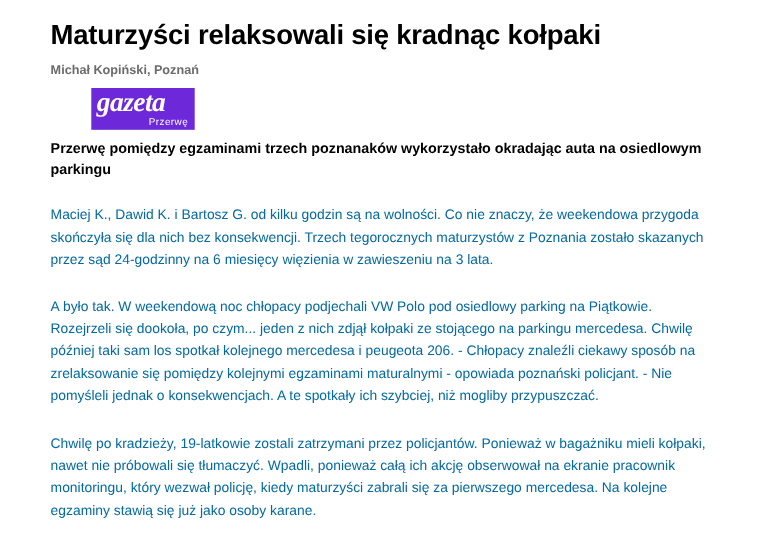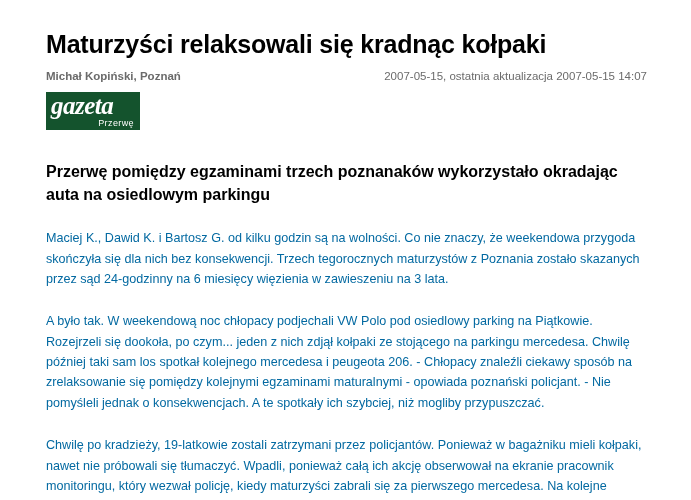--- a/index.html
+++ b/index.html
@@ -11,21 +11,21 @@
     width: 691px;
     height: 500px;
     overflow: hidden;
     font-family: "Liberation Sans", sans-serif;
     color: #000000;
   }
   .page {
     width: 691px;
     height: 500px;
     box-sizing: border-box;
-    padding: 24px 44px 0 46px;
+    padding: 12px 44px 0 46px;
     position: relative;
   }
   .headline {
     font-size: 25px;
     font-weight: bold;
     line-height: 1.15;
     letter-spacing: -0.2px;
     margin: 6px 0 0 0;
     color: #000;
   }
@@ -47,21 +47,22 @@
   }
   .logo-wrap {
     margin-top: 10px;
     margin-bottom: 2px;
   }
   .logo {
     position: relative;
     display: block;
     width: 94px;
     height: 38px;
-    background: #14532d;
+    background: #6d28d9;
+    margin-left: 37px;
   }
   .logo .logo-main {
     position: absolute;
     left: 5px;
     top: 1px;
     font-family: "Liberation Serif", serif;
     font-style: italic;
     font-weight: bold;
     font-size: 25px;
     color: #ffffff;
@@ -71,43 +72,42 @@
   .logo .logo-sub {
     position: absolute;
     right: 6px;
     bottom: 2px;
     font-family: "Liberation Sans", sans-serif;
     font-size: 9px;
     color: #ffffff;
     letter-spacing: 0.4px;
   }
   .lead {
-    font-size: 16px;
+    font-size: 13px;
     font-weight: bold;
     line-height: 1.45;
-    margin-top: 30px;
+    margin-top: 8px;
     color: #000;
   }
   .body-p {
     font-size: 12.6px;
     line-height: 1.62;
     margin-top: 22px;
     color: #0369a1;
   }
 </style>
 </head>
 <body>
 
 <div class="page">
 
   <h1 class="headline">Maturzyści relaksowali się kradnąc kołpaki</h1>
 
   <div class="meta-row">
     <div class="byline">Michał Kopiński, Poznań</div>
-    <div class="dateline">2007-05-15, ostatnia aktualizacja 2007-05-15 14:07</div>
   </div>
 
   <div class="logo-wrap">
     <div class="logo">
       <span class="logo-main">gazeta</span>
       <span class="logo-sub">Przerwę</span>
     </div>
   </div>
 
   <p class="lead">Przerwę pomiędzy egzaminami trzech poznanaków wykorzystało okradając auta na osiedlowym parkingu</p>

